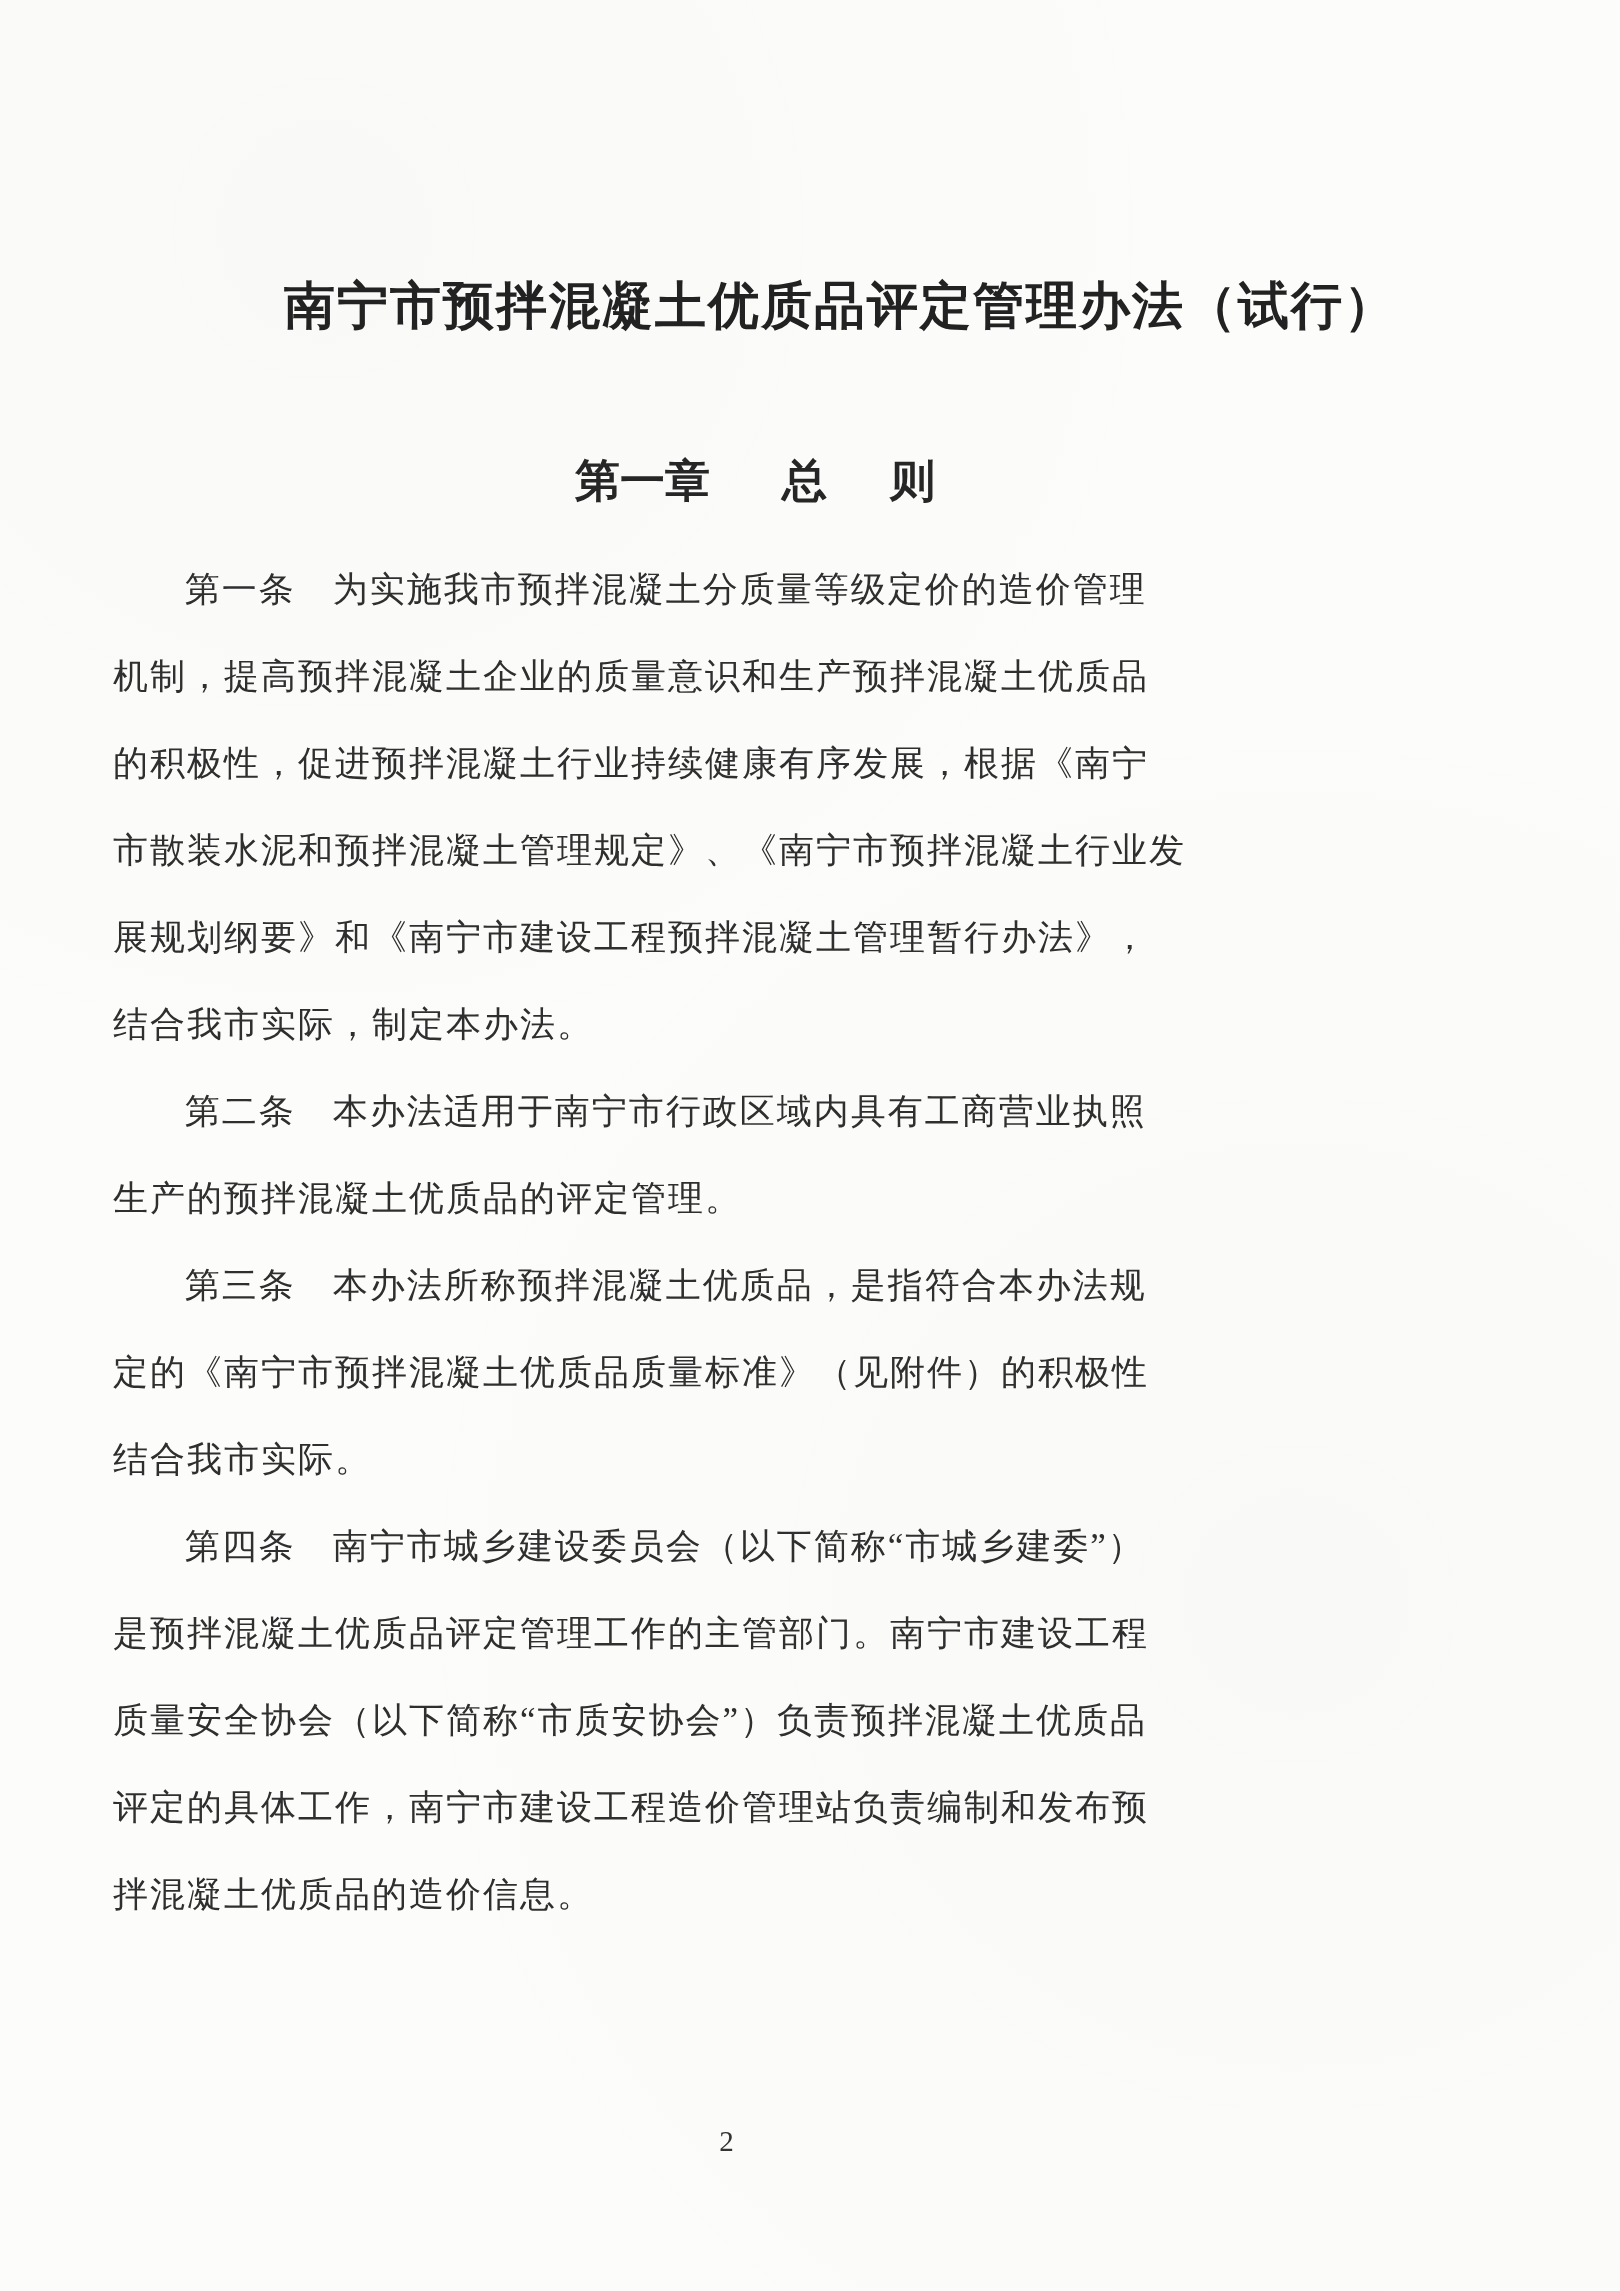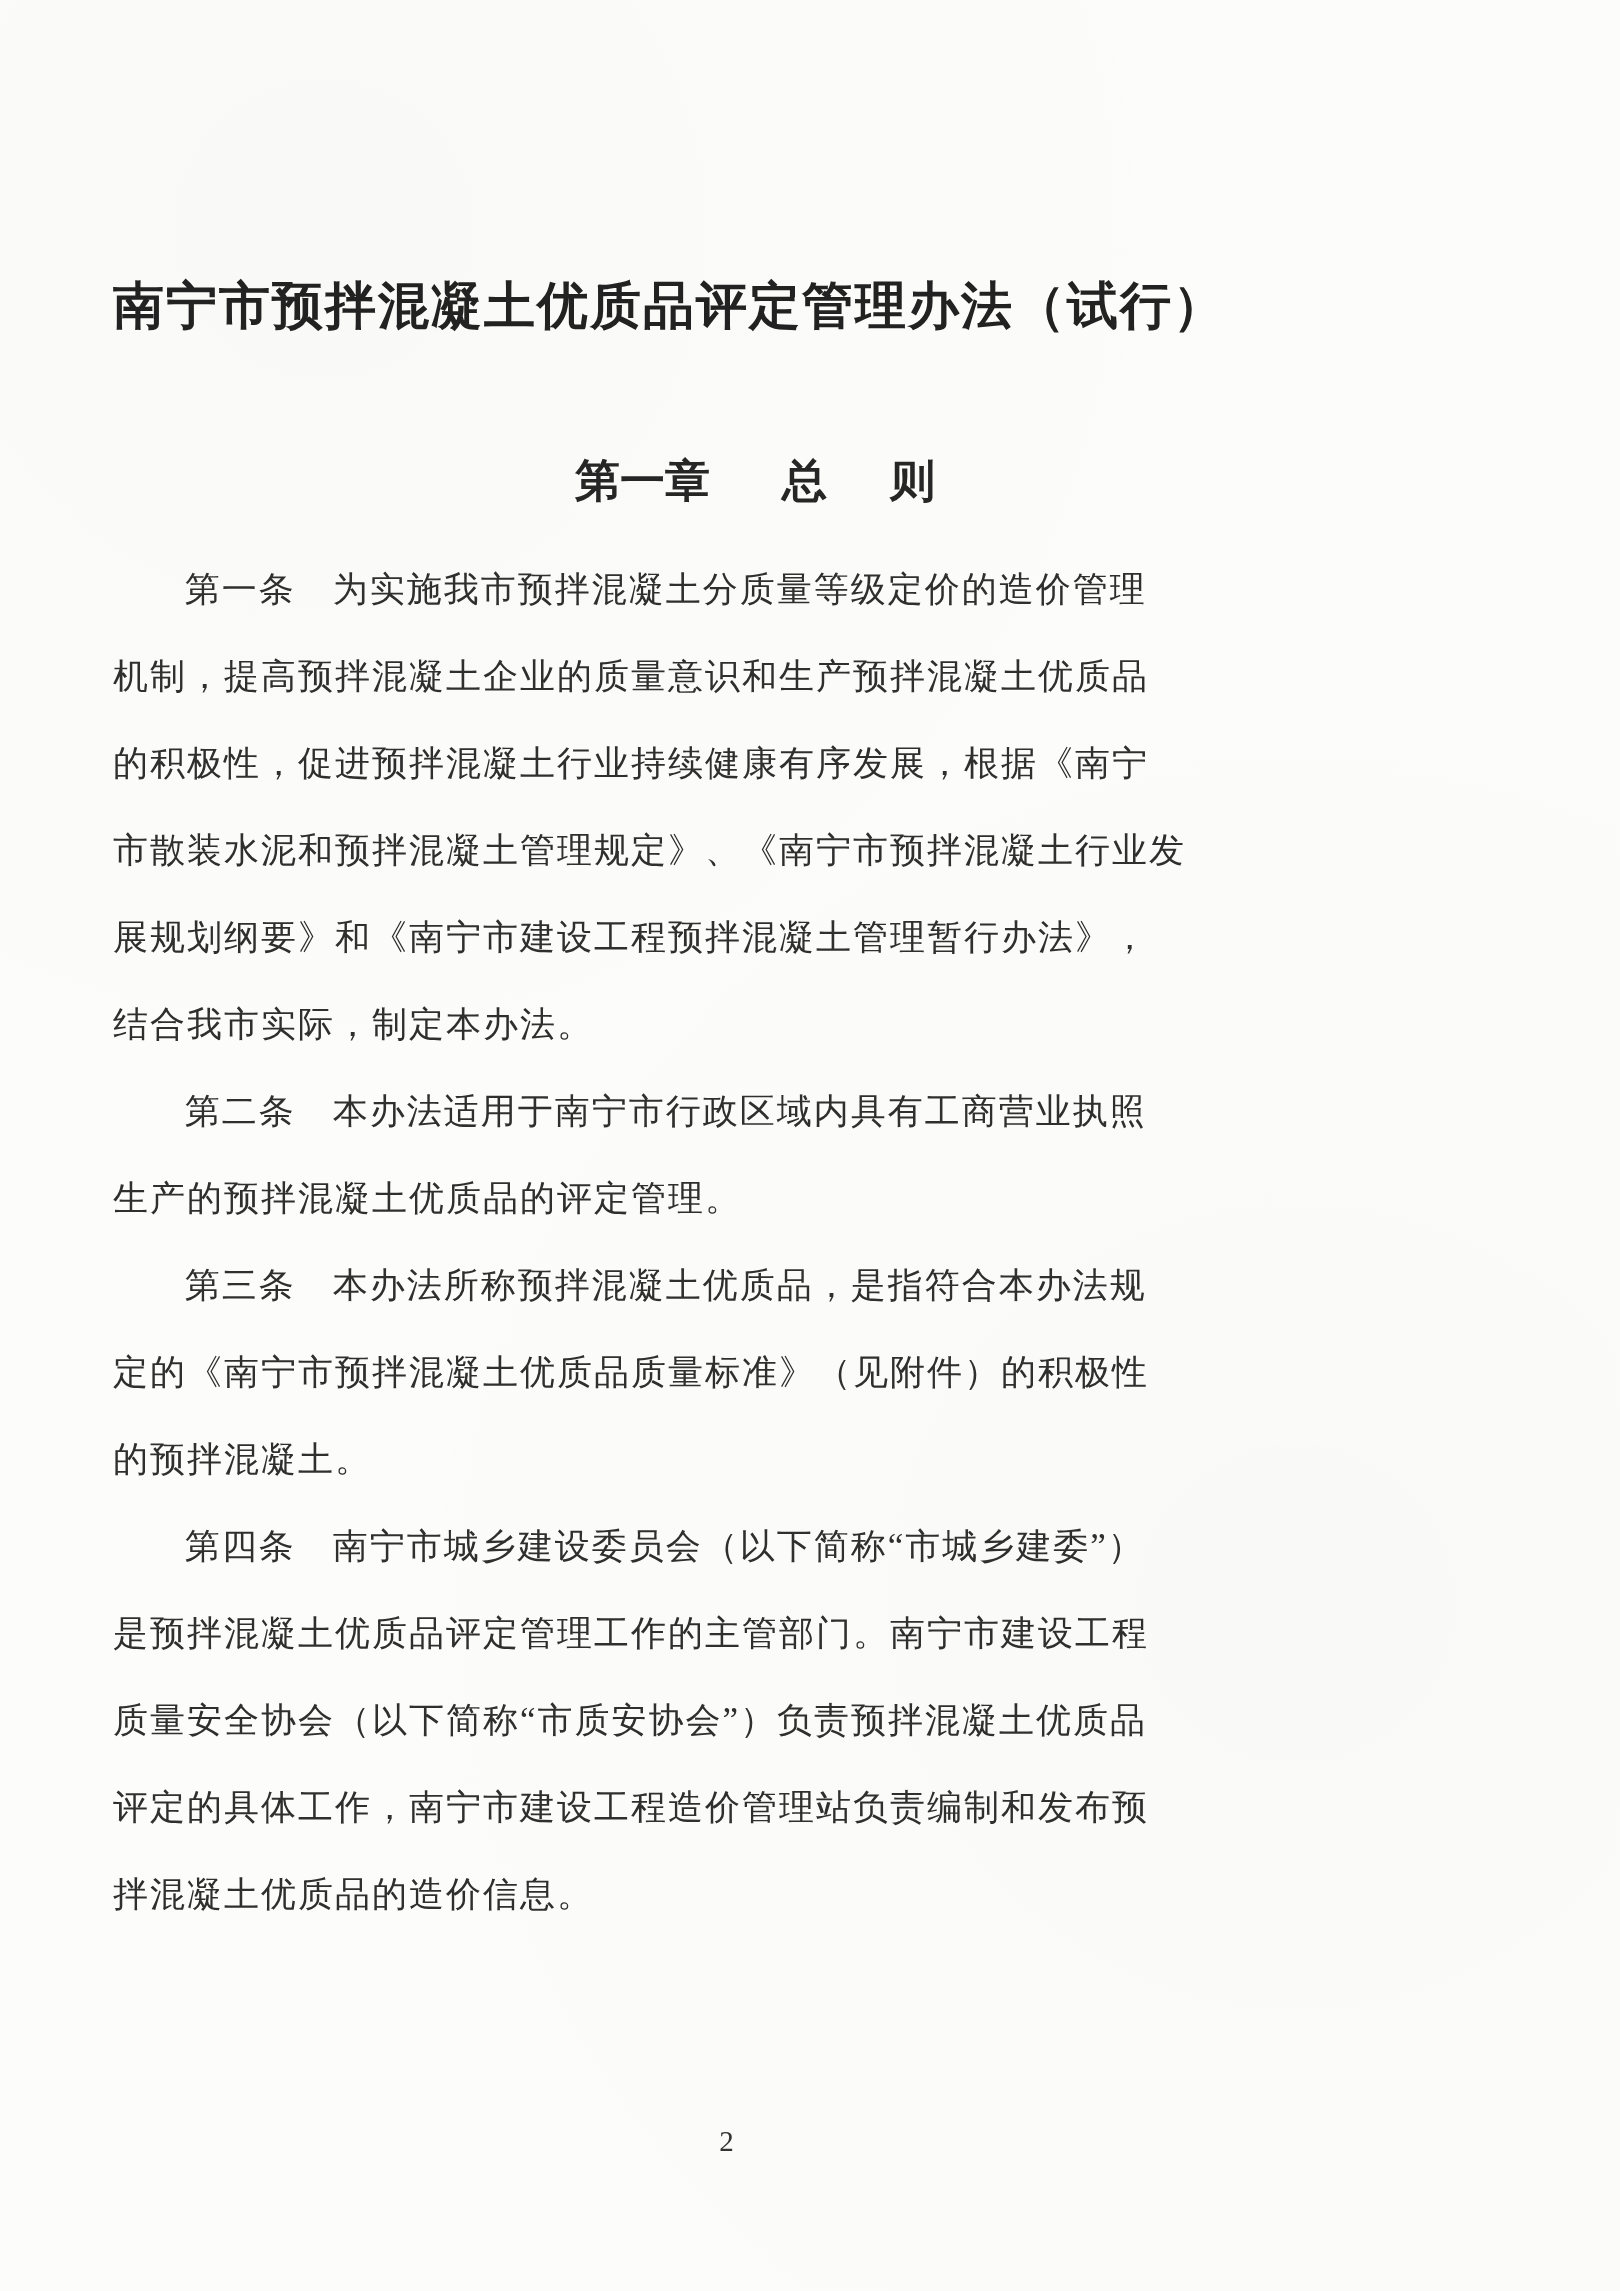--- a/index.html
+++ b/index.html
@@ -19,21 +19,21 @@
     overflow: hidden;
   }
   .content {
     position: absolute;
     left: 113px;
     top: 0;
     width: 1284px;
   }
   .doc-title {
     margin-top: 272px;
-    text-align: left;
+    text-align: right;
     font-size: 51px;
     font-weight: bold;
     letter-spacing: 2px;
     color: #222;
     white-space: nowrap;
   }
   .chapter-heading {
     margin-top: 110px;
     text-align: center;
     font-size: 45px;
@@ -87,21 +87,21 @@
       </div>
 
       <div class="para">
         <div class="line indent">第二条　本办法适用于南宁市行政区域内具有工商营业执照</div>
         <div class="line">生产的预拌混凝土优质品的评定管理。</div>
       </div>
 
       <div class="para">
         <div class="line indent">第三条　本办法所称预拌混凝土优质品，是指符合本办法规</div>
         <div class="line">定的《南宁市预拌混凝土优质品质量标准》（见附件）的积极性</div>
-        <div class="line">的预拌混凝土。</div>
+        <div class="line">结合我市实际。</div>
       </div>
 
       <div class="para">
         <div class="line indent">第四条　南宁市城乡建设委员会（以下简称“市城乡建委”）</div>
         <div class="line">是预拌混凝土优质品评定管理工作的主管部门。南宁市建设工程</div>
         <div class="line">质量安全协会（以下简称“市质安协会”）负责预拌混凝土优质品</div>
         <div class="line">评定的具体工作，南宁市建设工程造价管理站负责编制和发布预</div>
         <div class="line">拌混凝土优质品的造价信息。</div>
       </div>
 

